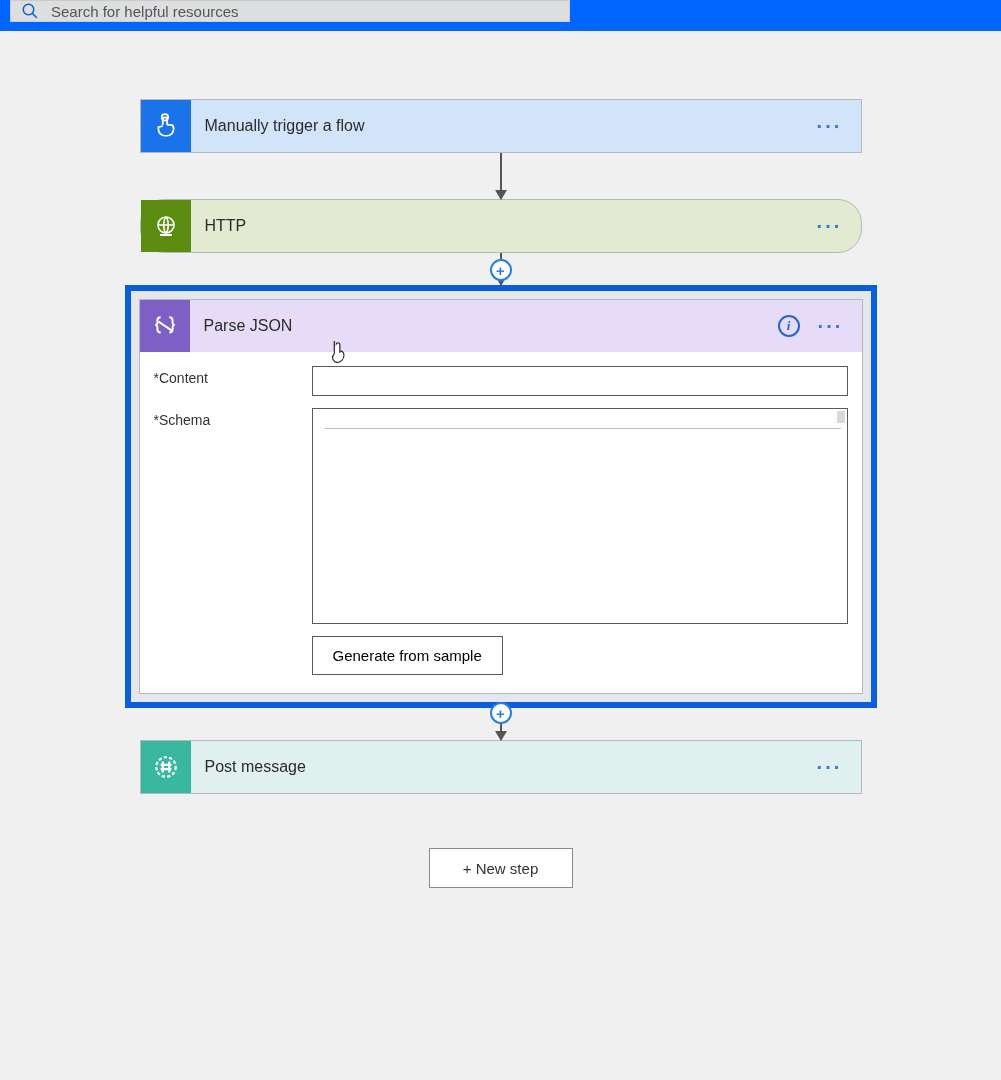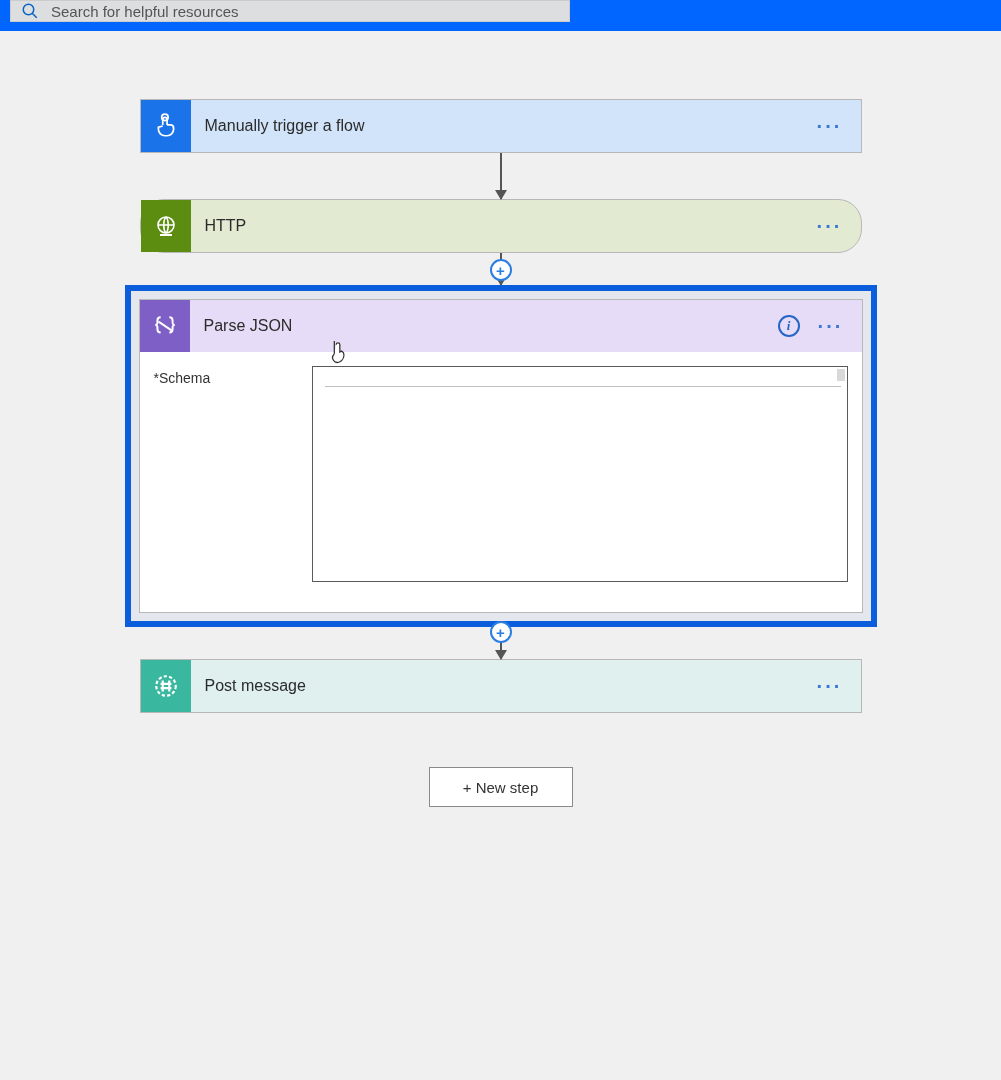--- a/index.html
+++ b/index.html
@@ -305,31 +305,38 @@
         <div class="card-title">Parse JSON</div>
         <div class="card-actions">
           <span class="info-icon">
               <span>i</span>
             </span>
           <span class="ellipsis">···</span>
         </div>
       </div>
       <div class="parse-body">
 
+        <div class="field-row">
+          <div class="field-label">
+            <span class="req">*</span><span>Content</span>
+          </div>
+          <div class="field-input"></div>
+        </div>
 
         <div class="field-row">
           <div class="field-label">
             <span class="req">*</span><span>Schema</span>
           </div>
           <div class="schema-box">
             <div class="inner-top-line"></div>
             <div class="scroll-marker"></div>
           </div>
         </div>
 
+        <button class="gen-btn">Generate from sample</button>
 
       </div>
     </div>
 
     <svg class="cursor-img" style="left:196px; top:48px;" width="22" height="26" viewBox="0 0 24 28">
       <path d="M8 2v14M8 16c-2 2-3 4-1 7s5 3 8 1 4-6 3-9l-2-2-2 1V6c0-1-1-2-2-2s-2 1-2 2" fill="#fff" stroke="#333" stroke-width="1.4"></path>
     </svg>
   </div>
 
   <div style="position:relative;">

